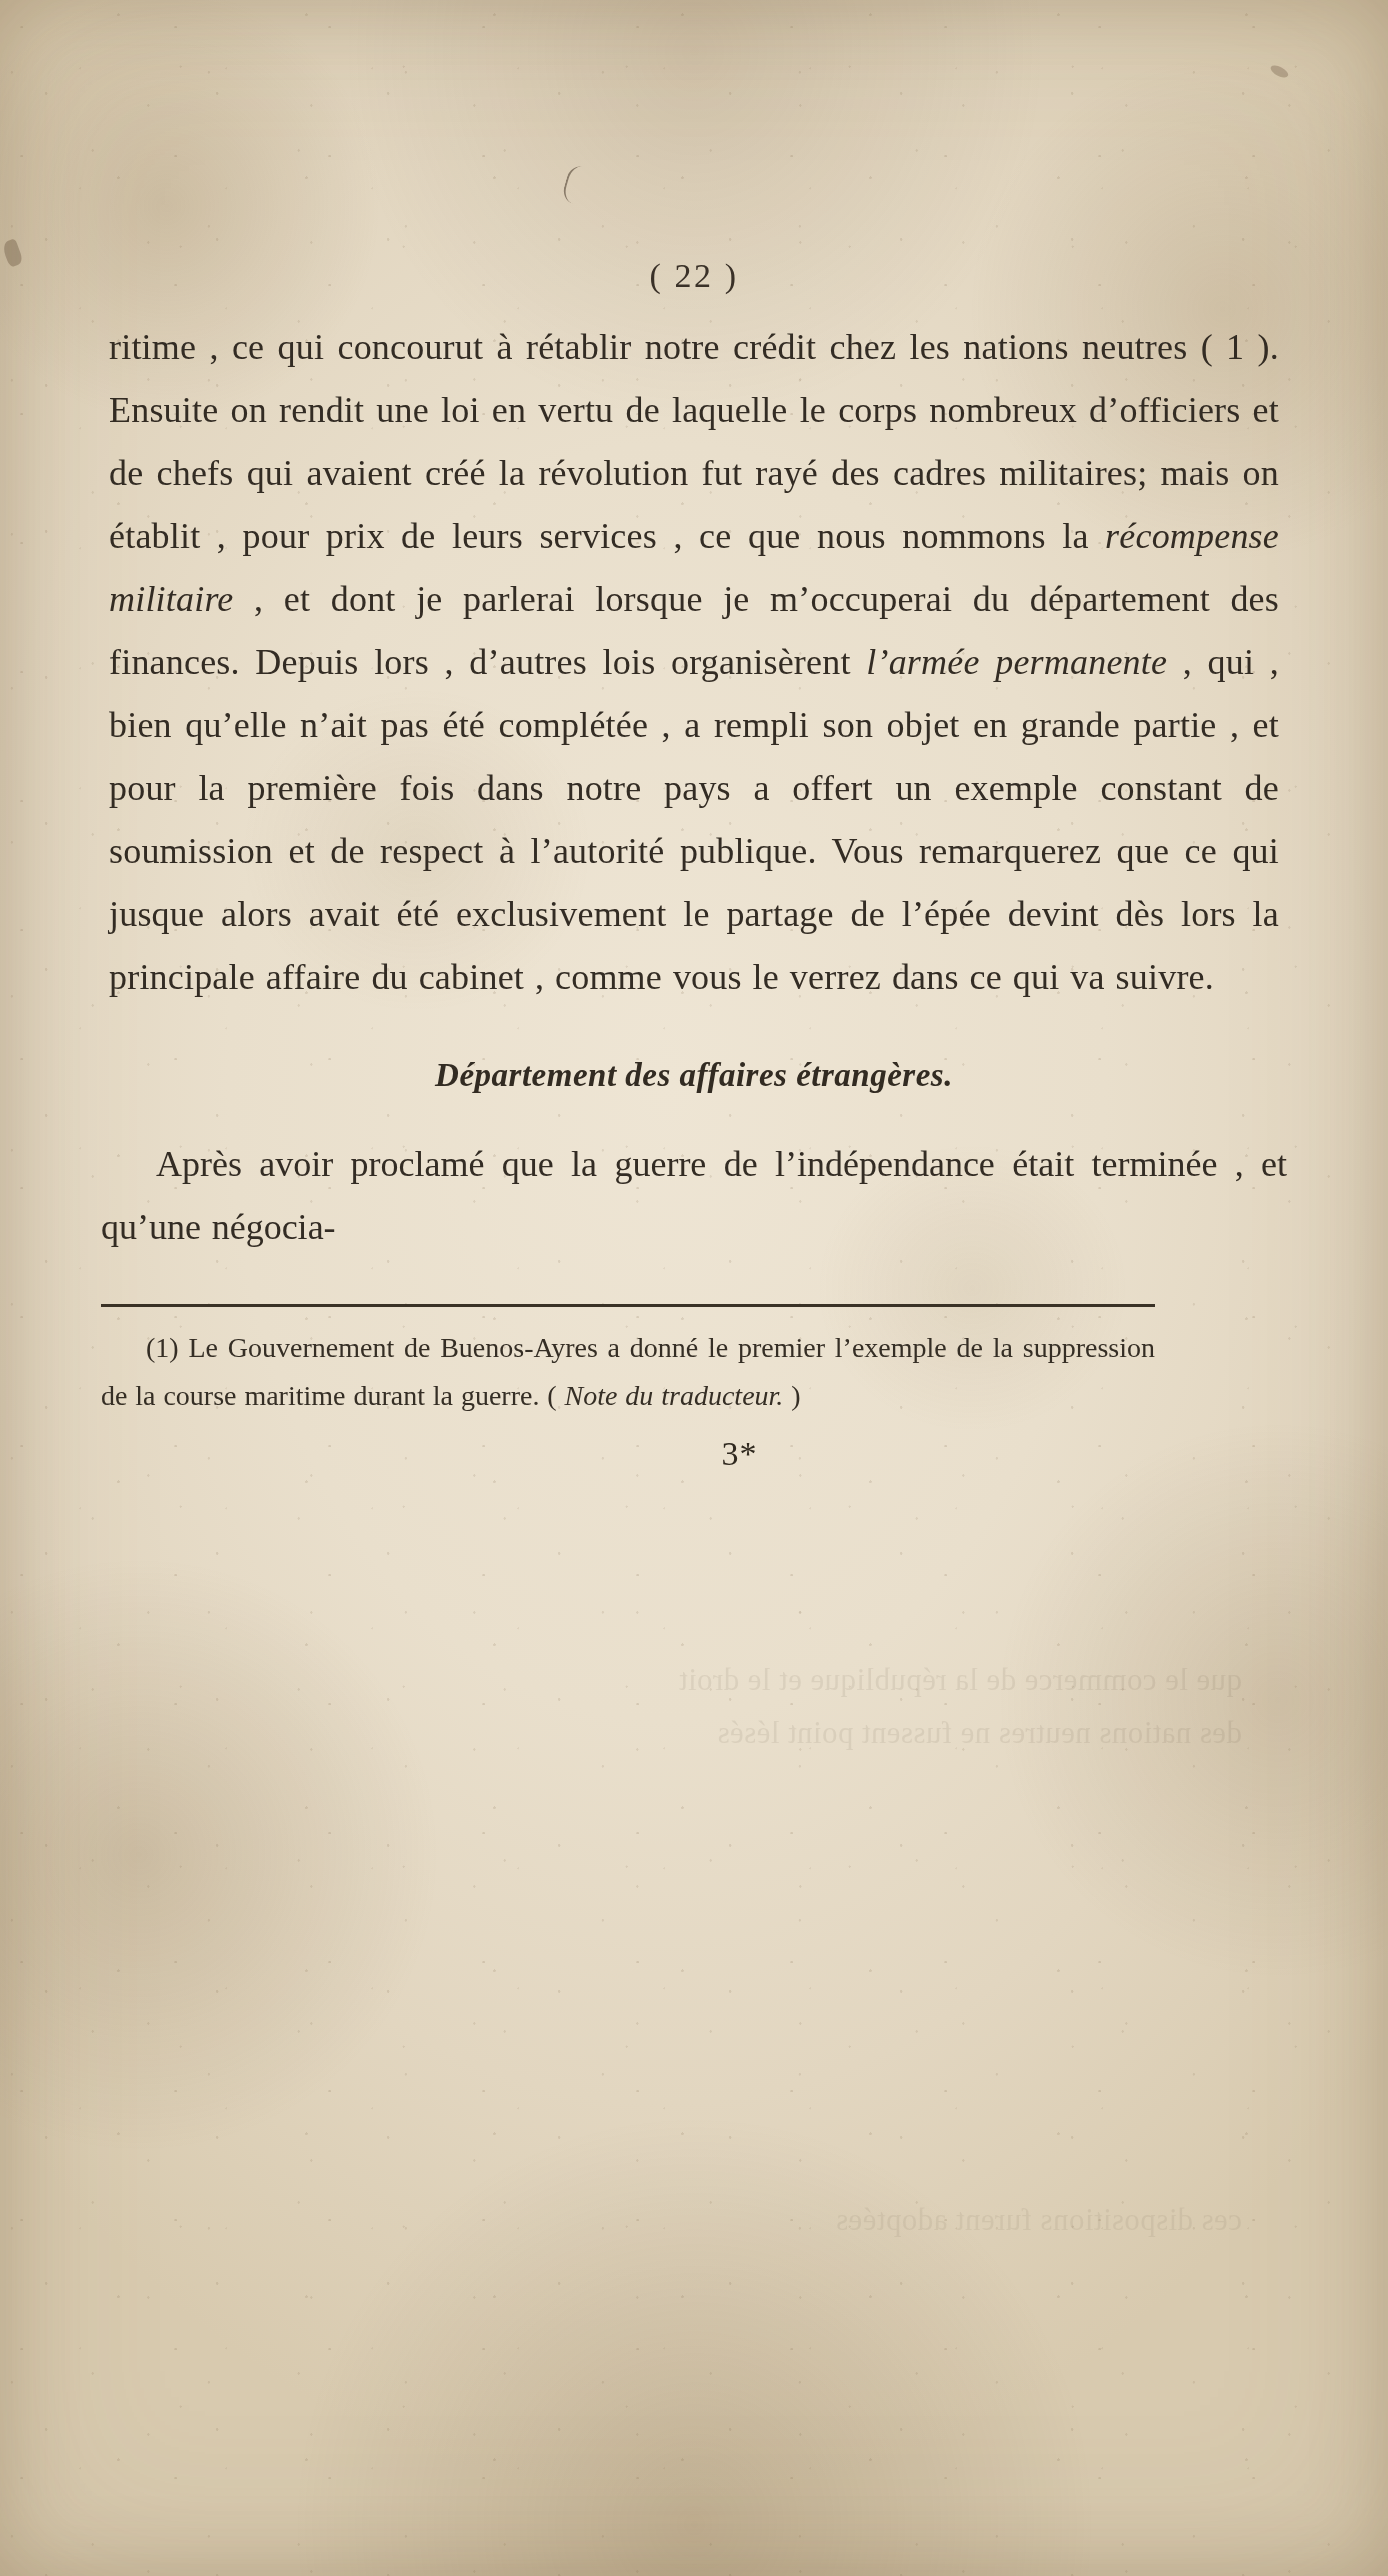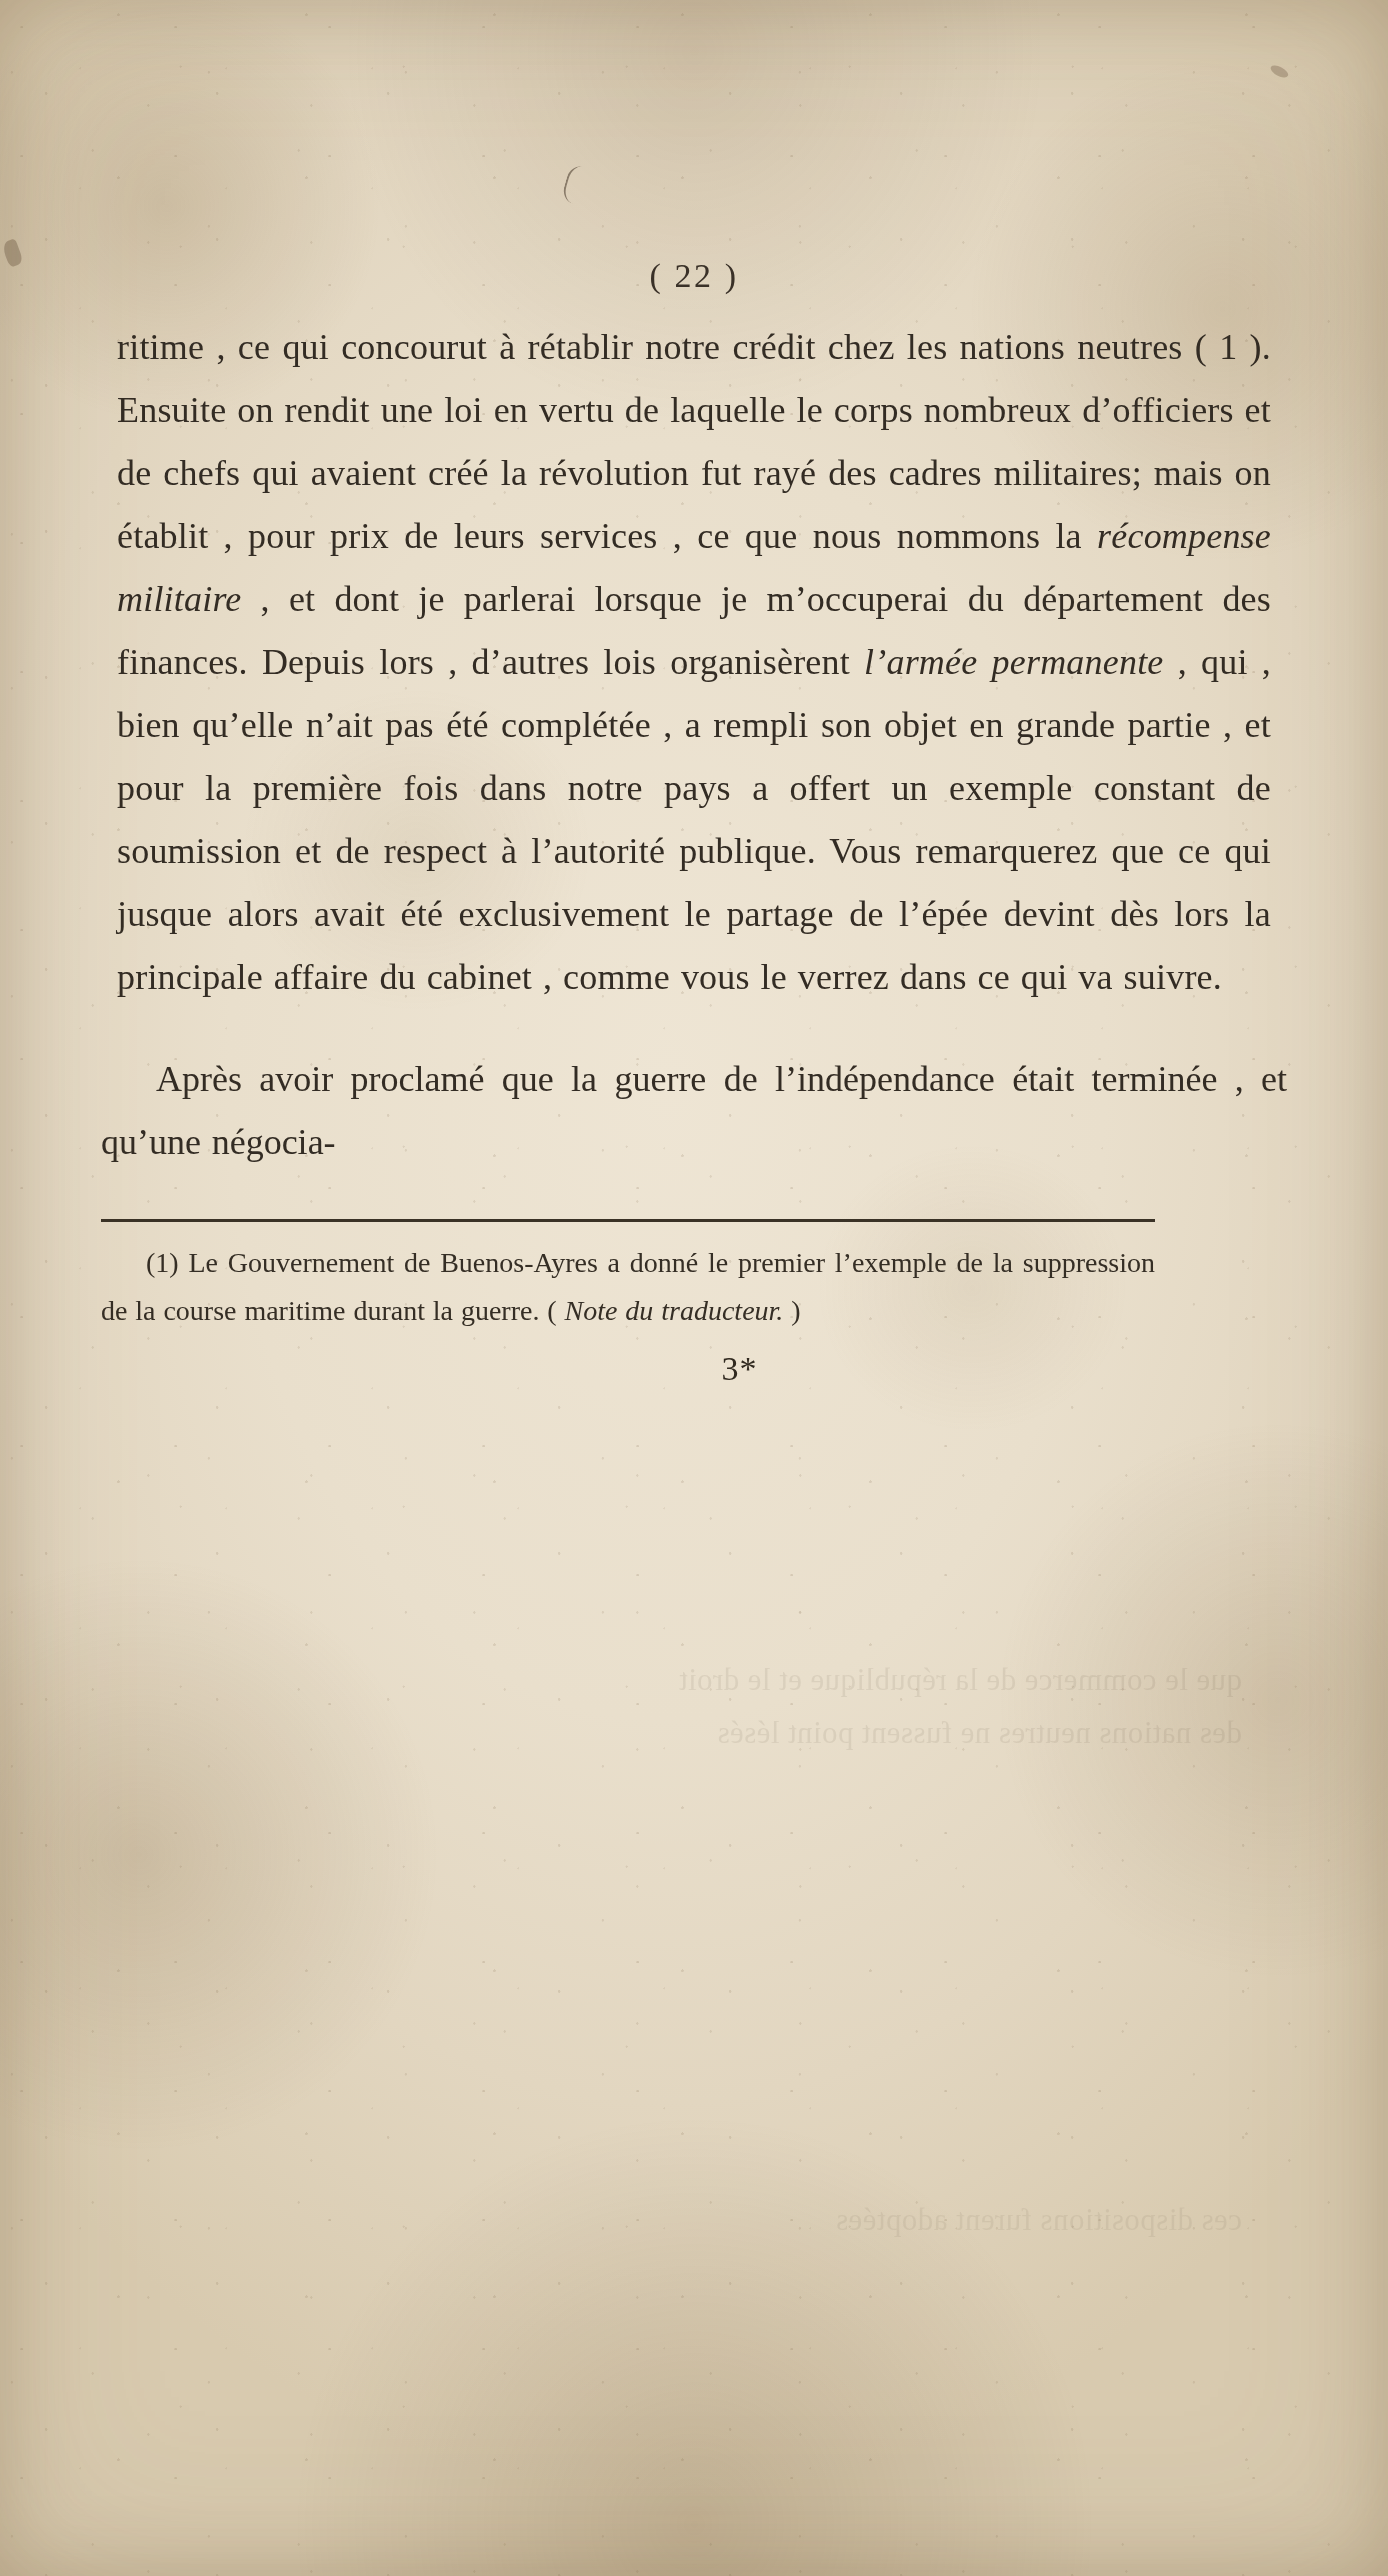--- a/index.html
+++ b/index.html
@@ -95,21 +95,21 @@
   .body-text {
     margin-top: 20.6px;
     font-size: 36px;
     line-height: 63px;
     text-align: justify;
     text-justify: inter-word;
     color: #332c24;
     letter-spacing: 0.2px;
     word-spacing: 1.7px;
   }
-  .body-text p { margin: 16px; }
+  .body-text p { margin: 8px; }
   .body-text i { font-style: italic; }
 
   .section-head {
     margin-top: 48px;
     text-align: center;
     font-style: italic;
     font-weight: 700;
     font-size: 33px;
     letter-spacing: 0.5px;
     color: #322b22;
@@ -214,20 +214,21 @@
   <div class="content">
 
     <div class="folio">( 22 )</div>
 
     <div class="body-text">
       <p>
         <span>ritime , ce qui concourut à rétablir notre crédit chez les nations neutres ( 1 ). Ensuite on rendit une loi en vertu de laquelle le corps nombreux d’officiers et de chefs qui avaient créé la révolution fut rayé des cadres militaires; mais on établit , pour prix de leurs services , ce que nous nommons la </span><i>récompense militaire</i><span> , et dont je parlerai lorsque je m’occuperai du département des finances. Depuis lors , d’autres lois organisèrent </span><i>l’armée permanente</i><span> , qui , bien qu’elle n’ait pas été complétée , a rempli son objet en grande partie , et pour la première fois dans notre pays a offert un exemple constant de soumission et de respect à l’autorité publique. Vous remarquerez que ce qui jusque alors avait été exclusivement le partage de l’épée devint dès lors la principale affaire du cabinet , comme vous le verrez dans ce qui va suivre.</span>
       </p>
     </div>
 
+    <div class="section-head">Département des affaires étrangères.</div>
 
     <div class="para-indent">
       <span class="ind"></span><span>Après avoir proclamé que la guerre de l’indépendance était terminée , et qu’une négocia-</span>
     </div>
 
     <div class="rule"></div>
 
     <div class="footnote">
       <span class="ind"></span><span>(1)</span>
       <span>Le Gouvernement de Buenos-Ayres a donné le premier l’exemple de la suppression de la course maritime durant la guerre.</span>

